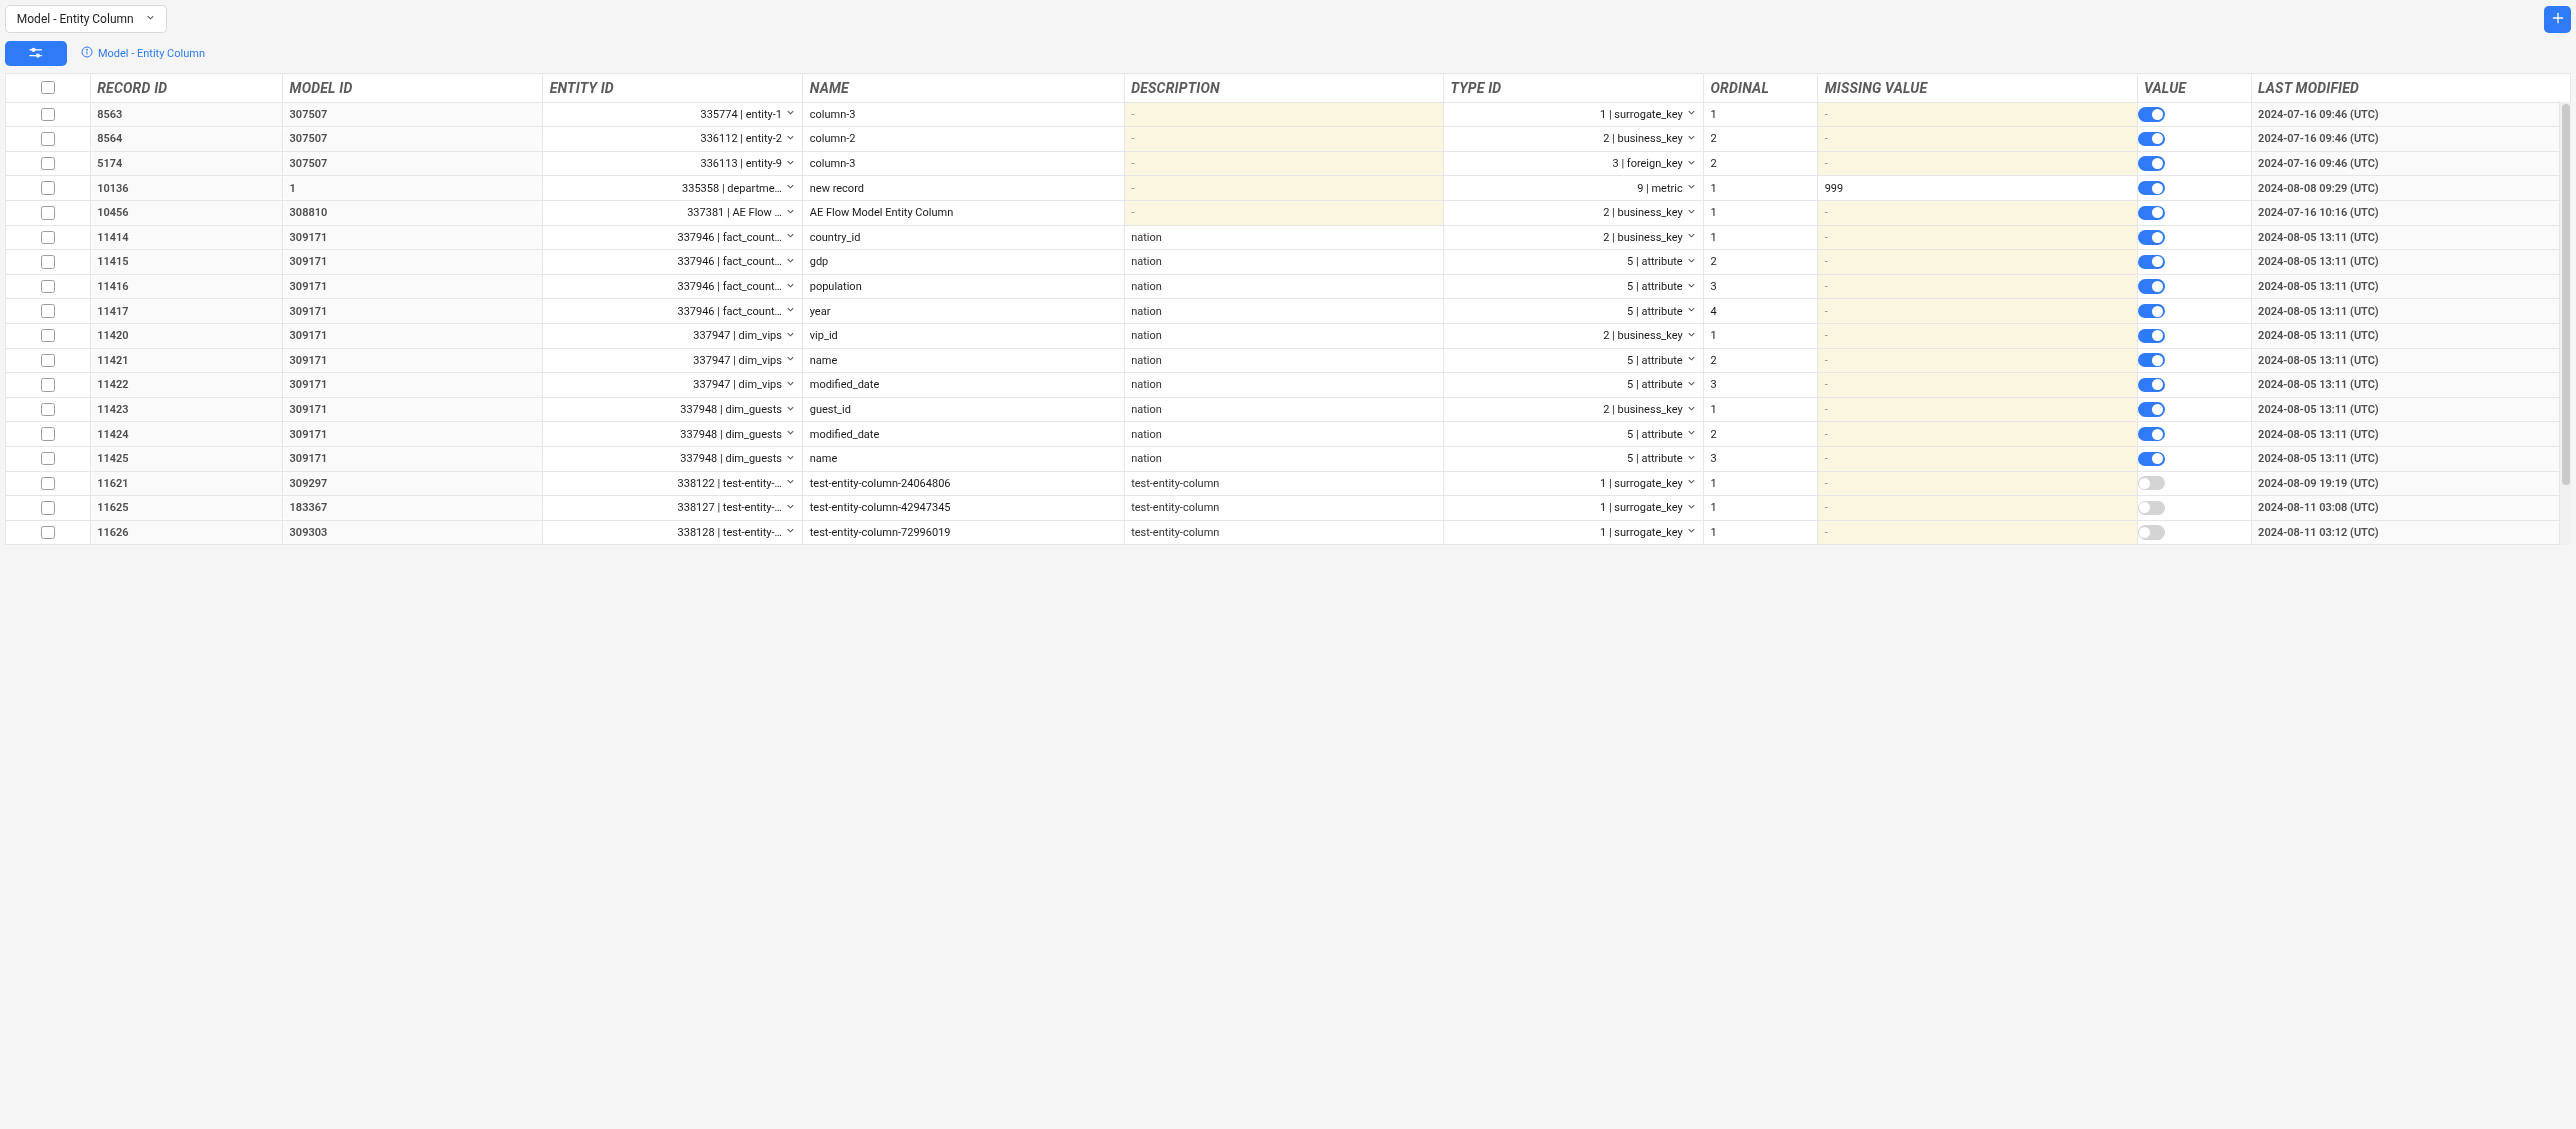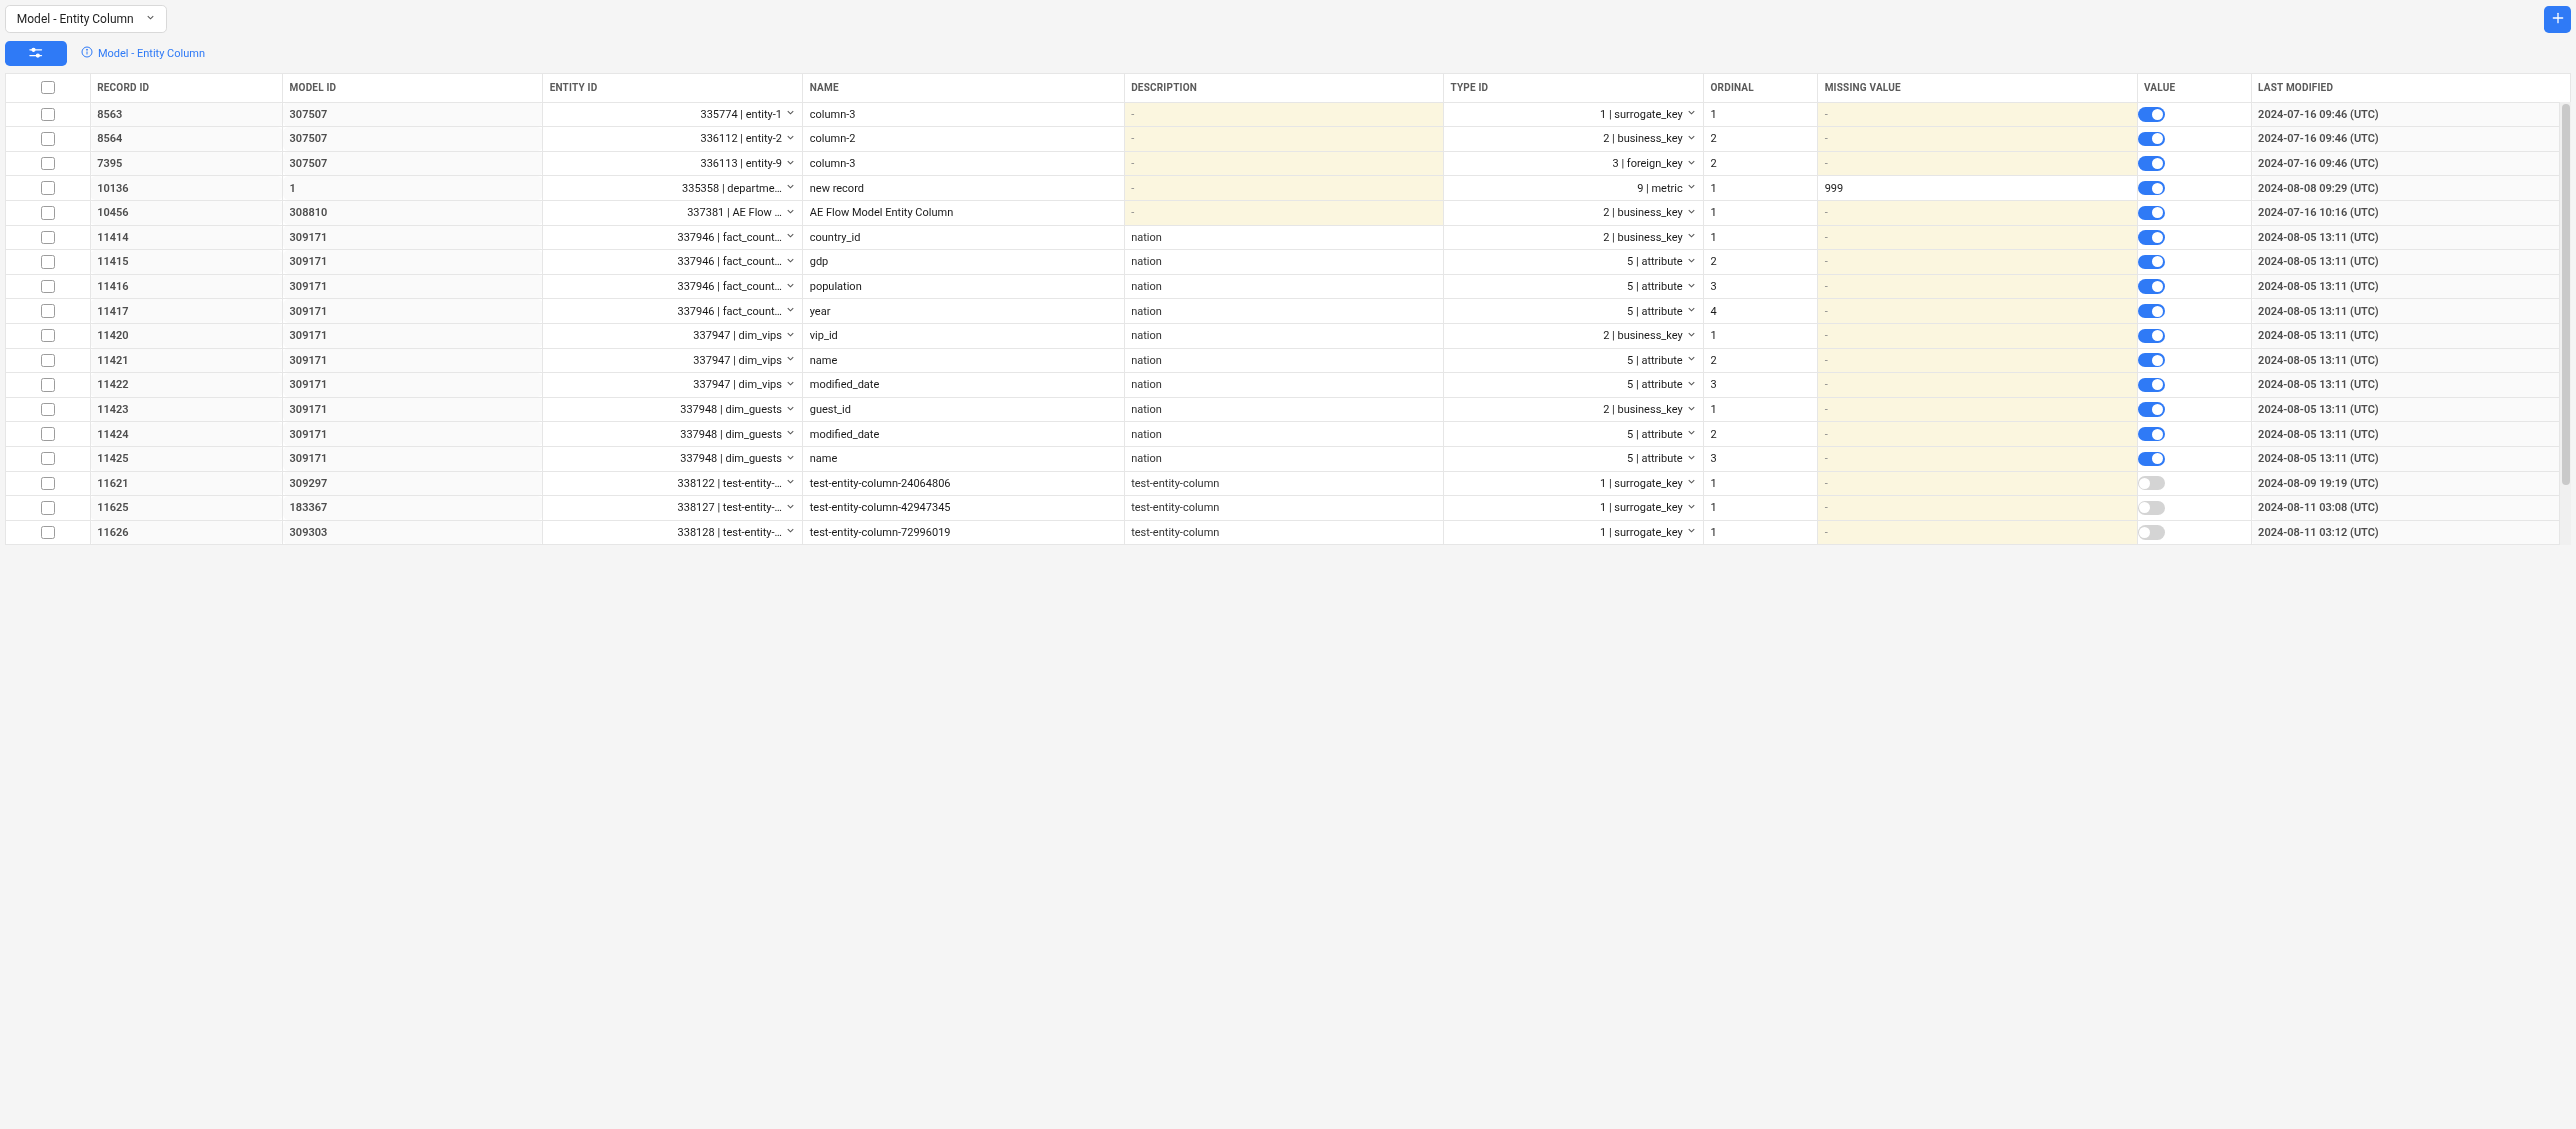--- a/index.html
+++ b/index.html
@@ -97,22 +97,23 @@
     white-space: nowrap;
     overflow: hidden;
     text-overflow: ellipsis;
     font-size: 11px;
   }
   th {
     height: 28.5px;
     background: #fff;
     color: #5a5a5a;
     font-weight: 700;
-    font-size: 10px;
+    font-size: 14px;
     letter-spacing: 0.2px;
+    font-style: italic;
   }
   col.c-check   { width: 40px; }
   col.c-recid   { width: 91px; }
   col.c-modelid { width: 123px; }
   col.c-entity  { width: 123px; }
   col.c-name    { width: 152px; }
   col.c-desc    { width: 151px; }
   col.c-type    { width: 123px; }
   col.c-ord     { width: 54px; }
   col.c-missing { width: 151px; }
@@ -289,21 +290,21 @@
           <td class="missing empty">-</td>
           <td class="center">
             <div class="toggle"></div>
           </td>
           <td class="ro">2024-07-16 09:46 (UTC)</td>
         </tr>
         <tr>
           <td class="center">
             <div class="checkbox"></div>
           </td>
-          <td class="ro">7395</td>
+          <td class="ro">5174</td>
           <td class="ro">307507</td>
           <td>
             <div class="entity-cell">
               <span>336113 | entity-9</span>
               <span class="chev-sm"><svg width="11" height="11" viewBox="0 0 24 24" fill="none" stroke="#555" stroke-width="2.2">
                   <polyline points="6 9 12 15 18 9"></polyline>
                 </svg></span>
             </div>
           </td>
           <td>column-3</td>

